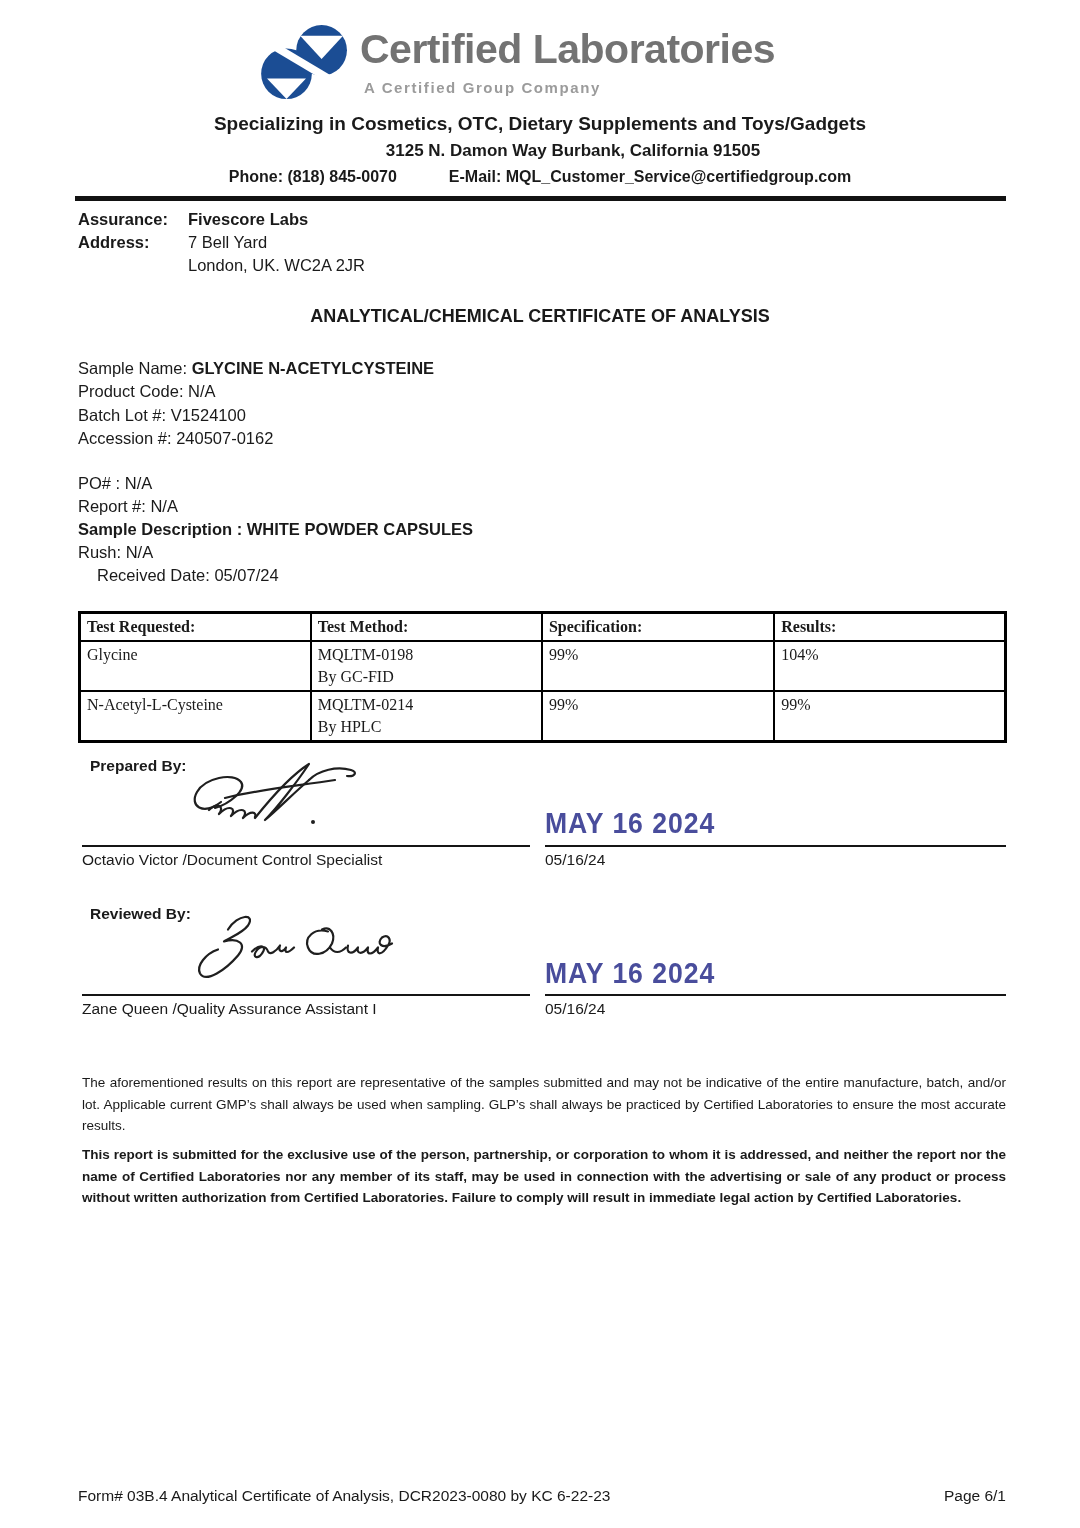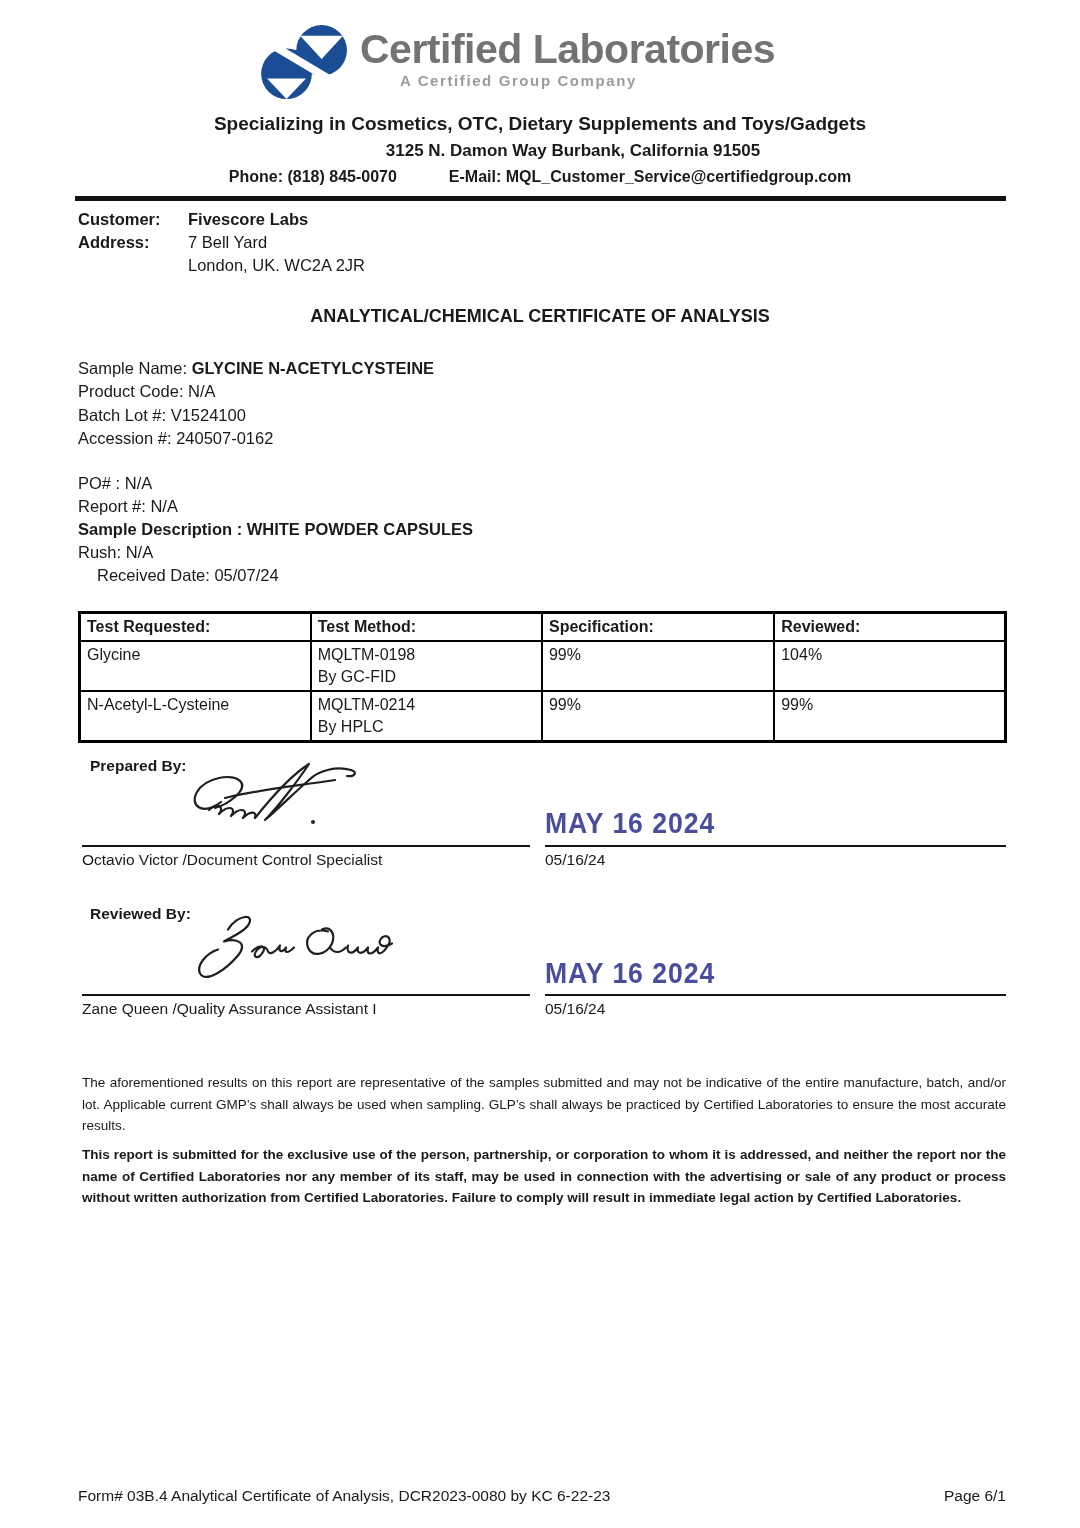--- a/index.html
+++ b/index.html
@@ -16,21 +16,21 @@
   .logo-tagline{font-size:15px;font-weight:bold;color:#9b9b9b;letter-spacing:1.6px;}
   
   .hdr1{font-size:19px;}
   .hdr2{font-size:17px;padding-left:33px;}
   .hdr3{font-size:16px;display:flex;justify-content:center;gap:52px;}
   .thickrule{background:#121212;}
   
   .body-line{font-size:16.5px;}
   .doc-title{font-size:18px;}
   
-  table.results{border-collapse:collapse;table-layout:fixed;width:929px;}
+  table.results{border-collapse:collapse;table-layout:fixed;width:929px;font-family:Liberation Serif, serif;}
   table.results th,table.results td{
     border:2px solid #000;text-align:left;vertical-align:top;
     font-size:16px;padding:2px 6px 0 6px;line-height:22px;
   }
   table.results th{font-weight:bold;height:24px;}
   table.results td{height:46px;}
   table.results{border:3px solid #000;}
   
   .sig path{fill:none;stroke:#1f1f1f;stroke-width:2.2;stroke-linecap:round;stroke-linejoin:round;}
   .stamp{
@@ -50,31 +50,31 @@
   <div class="abs" style="left:256px;top:24px;width:100px;height:78px;">
     <svg width="100" height="78" viewBox="0 0 100 80" xmlns="http://www.w3.org/2000/svg">
       <circle cx="66" cy="27" r="26" fill="#1b4d94"></circle>
       <circle cx="30" cy="51" r="26" fill="#1b4d94"></circle>
       <line x1="6" y1="16" x2="90" y2="66" stroke="#ffffff" stroke-width="8"></line>
       <polygon points="44,12 88,12 66,36" fill="#ffffff"></polygon>
       <polygon points="10,56 50,56 30,77" fill="#ffffff"></polygon>
     </svg>
   </div>
   <div class="abs logo-text" style="left:360px;top:26px;">Certified Laboratories</div>
-  <div class="abs logo-tagline" style="left:364px;top:72px;margin-left:36px;">A Certified Group Company</div>
+  <div class="abs logo-tagline" style="left:364px;top:79px;">A Certified Group Company</div>
 
   <div class="abs center b hdr1" style="top:113px;">Specializing in Cosmetics, OTC, Dietary Supplements and Toys/Gadgets</div>
   <div class="abs center b hdr2" style="top:141px;">3125 N. Damon Way Burbank, California 91505</div>
   <div class="abs b hdr3" style="top:168px;left:0;width:100%;">
     <span>Phone: (818) 845-0070</span>
     <span>E-Mail: MQL_Customer_Service@certifiedgroup.com</span>
   </div>
   <div class="abs thickrule" style="left:75px;top:196px;width:931px;height:5px;"></div>
 
-  <div class="abs b body-line" style="left:78px;top:210px;">Customer:</div>
+  <div class="abs b body-line" style="left:78px;top:210px;">Assurance:</div>
   <div class="abs b body-line" style="left:188px;top:210px;">Fivescore Labs</div>
   <div class="abs b body-line" style="left:78px;top:233px;">Address:</div>
   <div class="abs body-line" style="left:188px;top:233px;">7 Bell Yard</div>
   <div class="abs body-line" style="left:188px;top:256px;">London, UK. WC2A 2JR</div>
 
   <div class="abs body-line" style="left:78px;top:359px;">
     <span>Sample Name: </span><span class="b">GLYCINE N-ACETYLCYSTEINE</span>
   </div>
 
   <div class="abs center b doc-title" style="top:306px;">ANALYTICAL/CHEMICAL CERTIFICATE OF ANALYSIS</div>
@@ -94,21 +94,21 @@
           <col style="width:230px">
           <col style="width:230px">
           <col style="width:231px">
           <col style="width:230px">
         </colgroup>
       <tbody>
           <tr>
         <th>Test Requested:</th>
         <th>Test Method:</th>
         <th>Specification:</th>
-        <th>Reviewed:</th>
+        <th>Results:</th>
       </tr>
       <tr>
         <td>Glycine</td>
         <td>
           <div>MQLTM-0198</div>
           <div>By GC-FID</div>
         </td>
         <td>99%</td>
         <td>104%</td>
       </tr>

